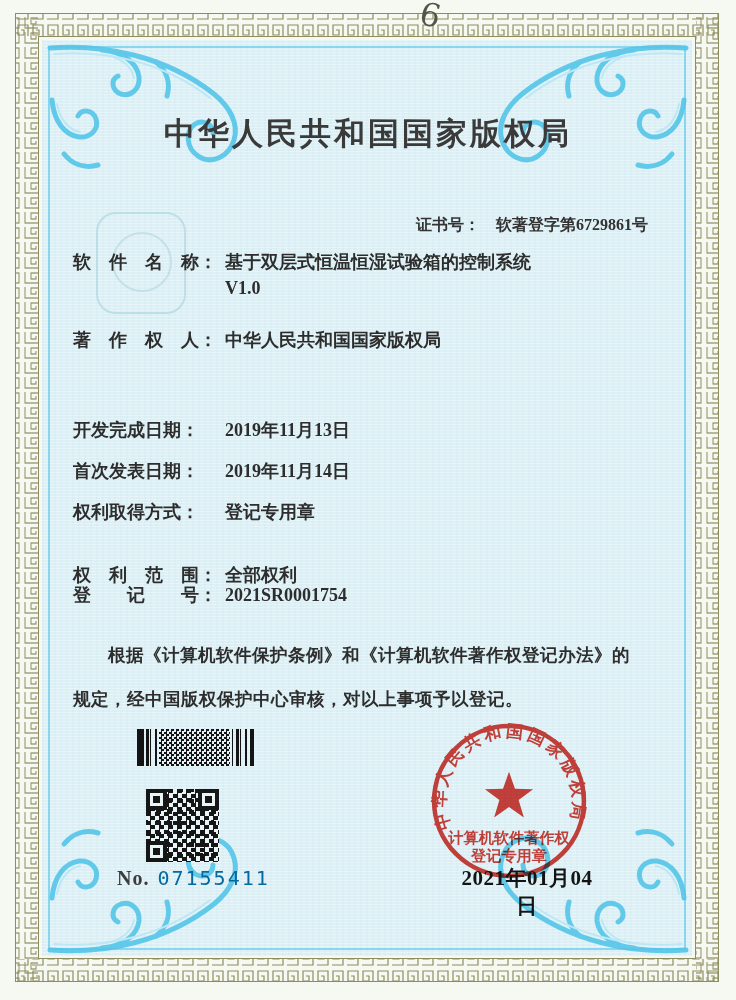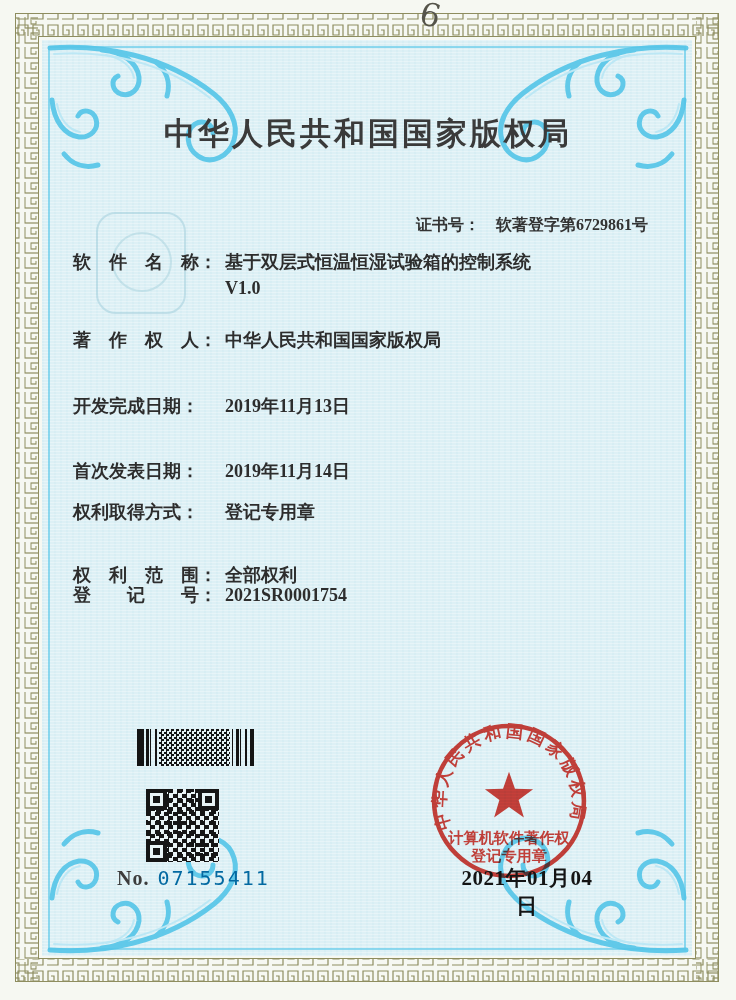--- a/index.html
+++ b/index.html
@@ -70,21 +70,21 @@
   .cert-no .lbl { margin-right:16px; }
 
   
   .fields { position:absolute; left:73px; top:0; width:600px; }
   .frow { position:absolute; left:0; font-size:18px; font-weight:700; color:#2d2d2d; white-space:nowrap; }
   .frow .flabel { display:inline-block; width:152px; }
   .frow .fvalue { display:inline-block; }
   .r1 { top:250px; }
   .r1b{ top:278px; left:152px; }
   .r2 { top:328px; }
-  .r3 { top:394px; }
+  .r3 { top:418px; }
   .r4 { top:459px; }
   .r5 { top:500px; }
   .r6 { top:541px;margin-top:22px; }
   .r7 { top:583px; }
 
   
   .statement {
     position:absolute; left:73px; top:633px; width:594px;
     font-size:17.5px; font-weight:700; color:#2d2d2d;
     line-height:44px; letter-spacing:.5px;
@@ -225,20 +225,24 @@
       <span class="flabel">权利取得方式：</span><span class="fvalue">登记专用章</span>
     </div>
     <div class="frow r6">
       <span class="flabel">权　利　范　围：</span><span class="fvalue">全部权利</span>
     </div>
     <div class="frow r7">
       <span class="flabel">登　　记　　号：</span><span class="fvalue">2021SR0001754</span>
     </div>
   </div>
 
+  <div class="statement">
+    <div class="l1">根据《计算机软件保护条例》和《计算机软件著作权登记办法》的</div>
+    <div class="l2">规定，经中国版权保护中心审核，对以上事项予以登记。</div>
+  </div>
 
   <div class="barcode">
     <div class="noise"></div>
   </div>
 
   <div class="qr">
     <div class="finder f-tl"></div>
     <div class="finder f-tr"></div>
     <div class="finder f-bl"></div>
   </div>

